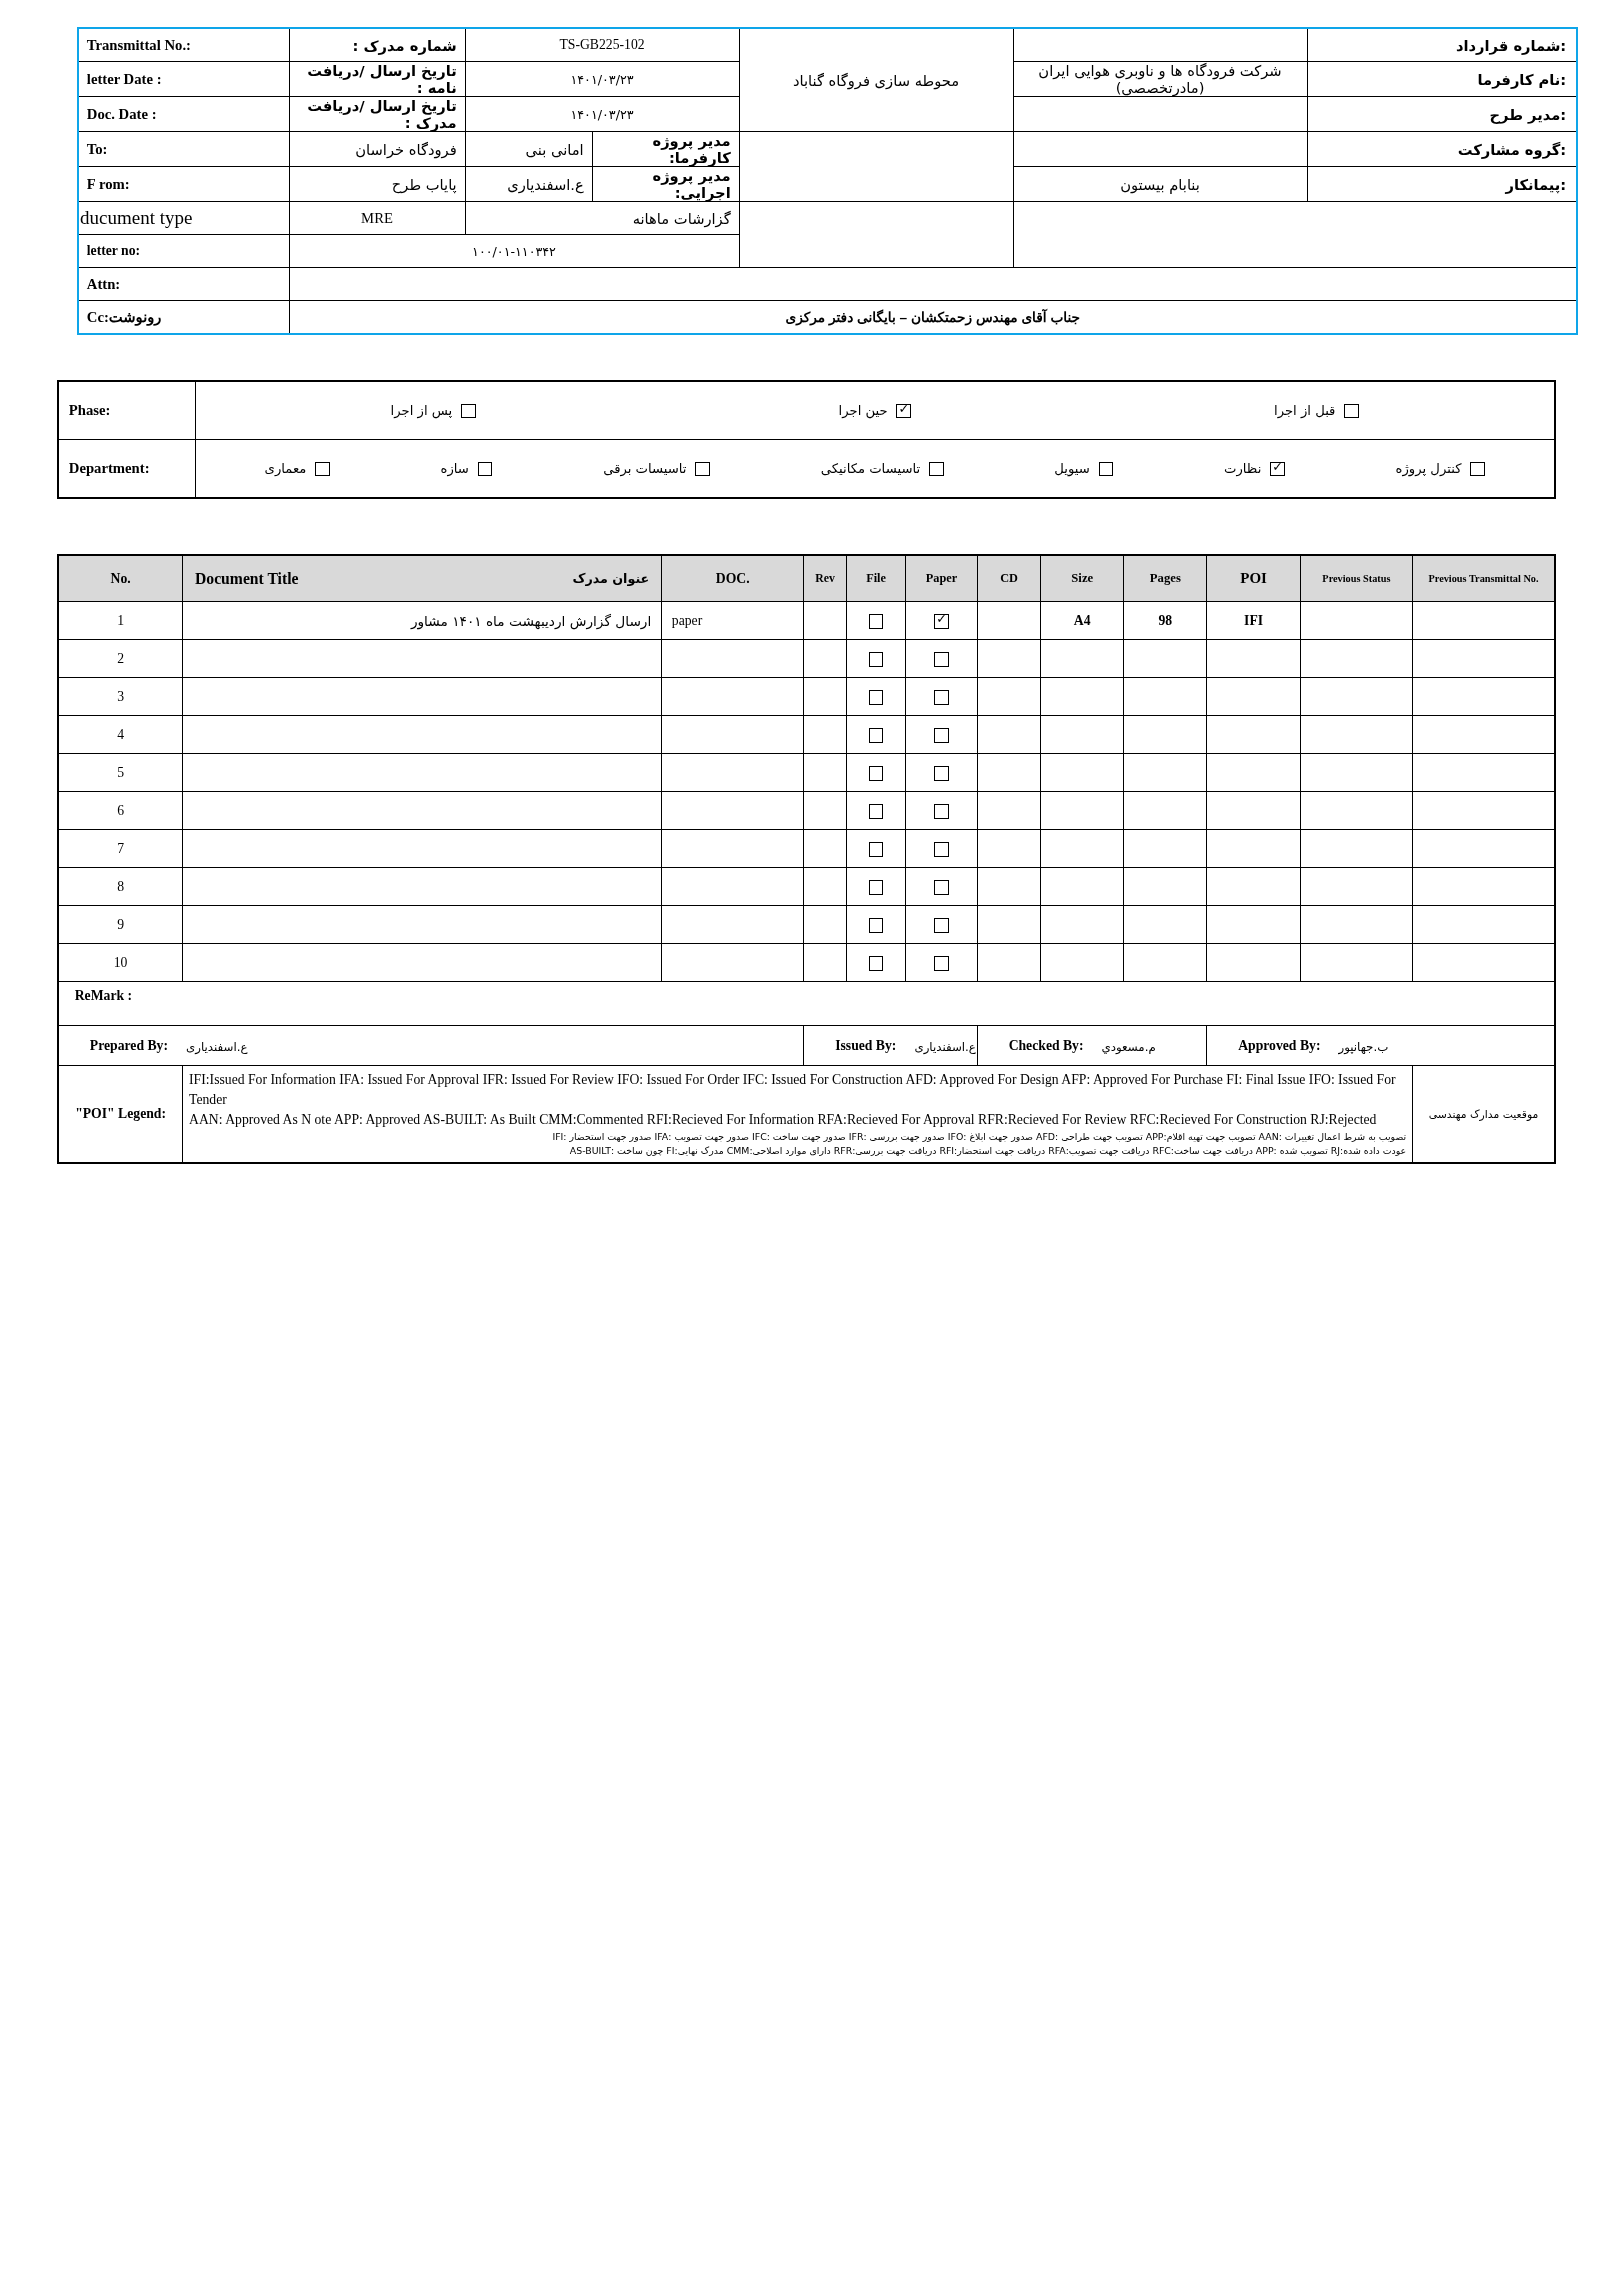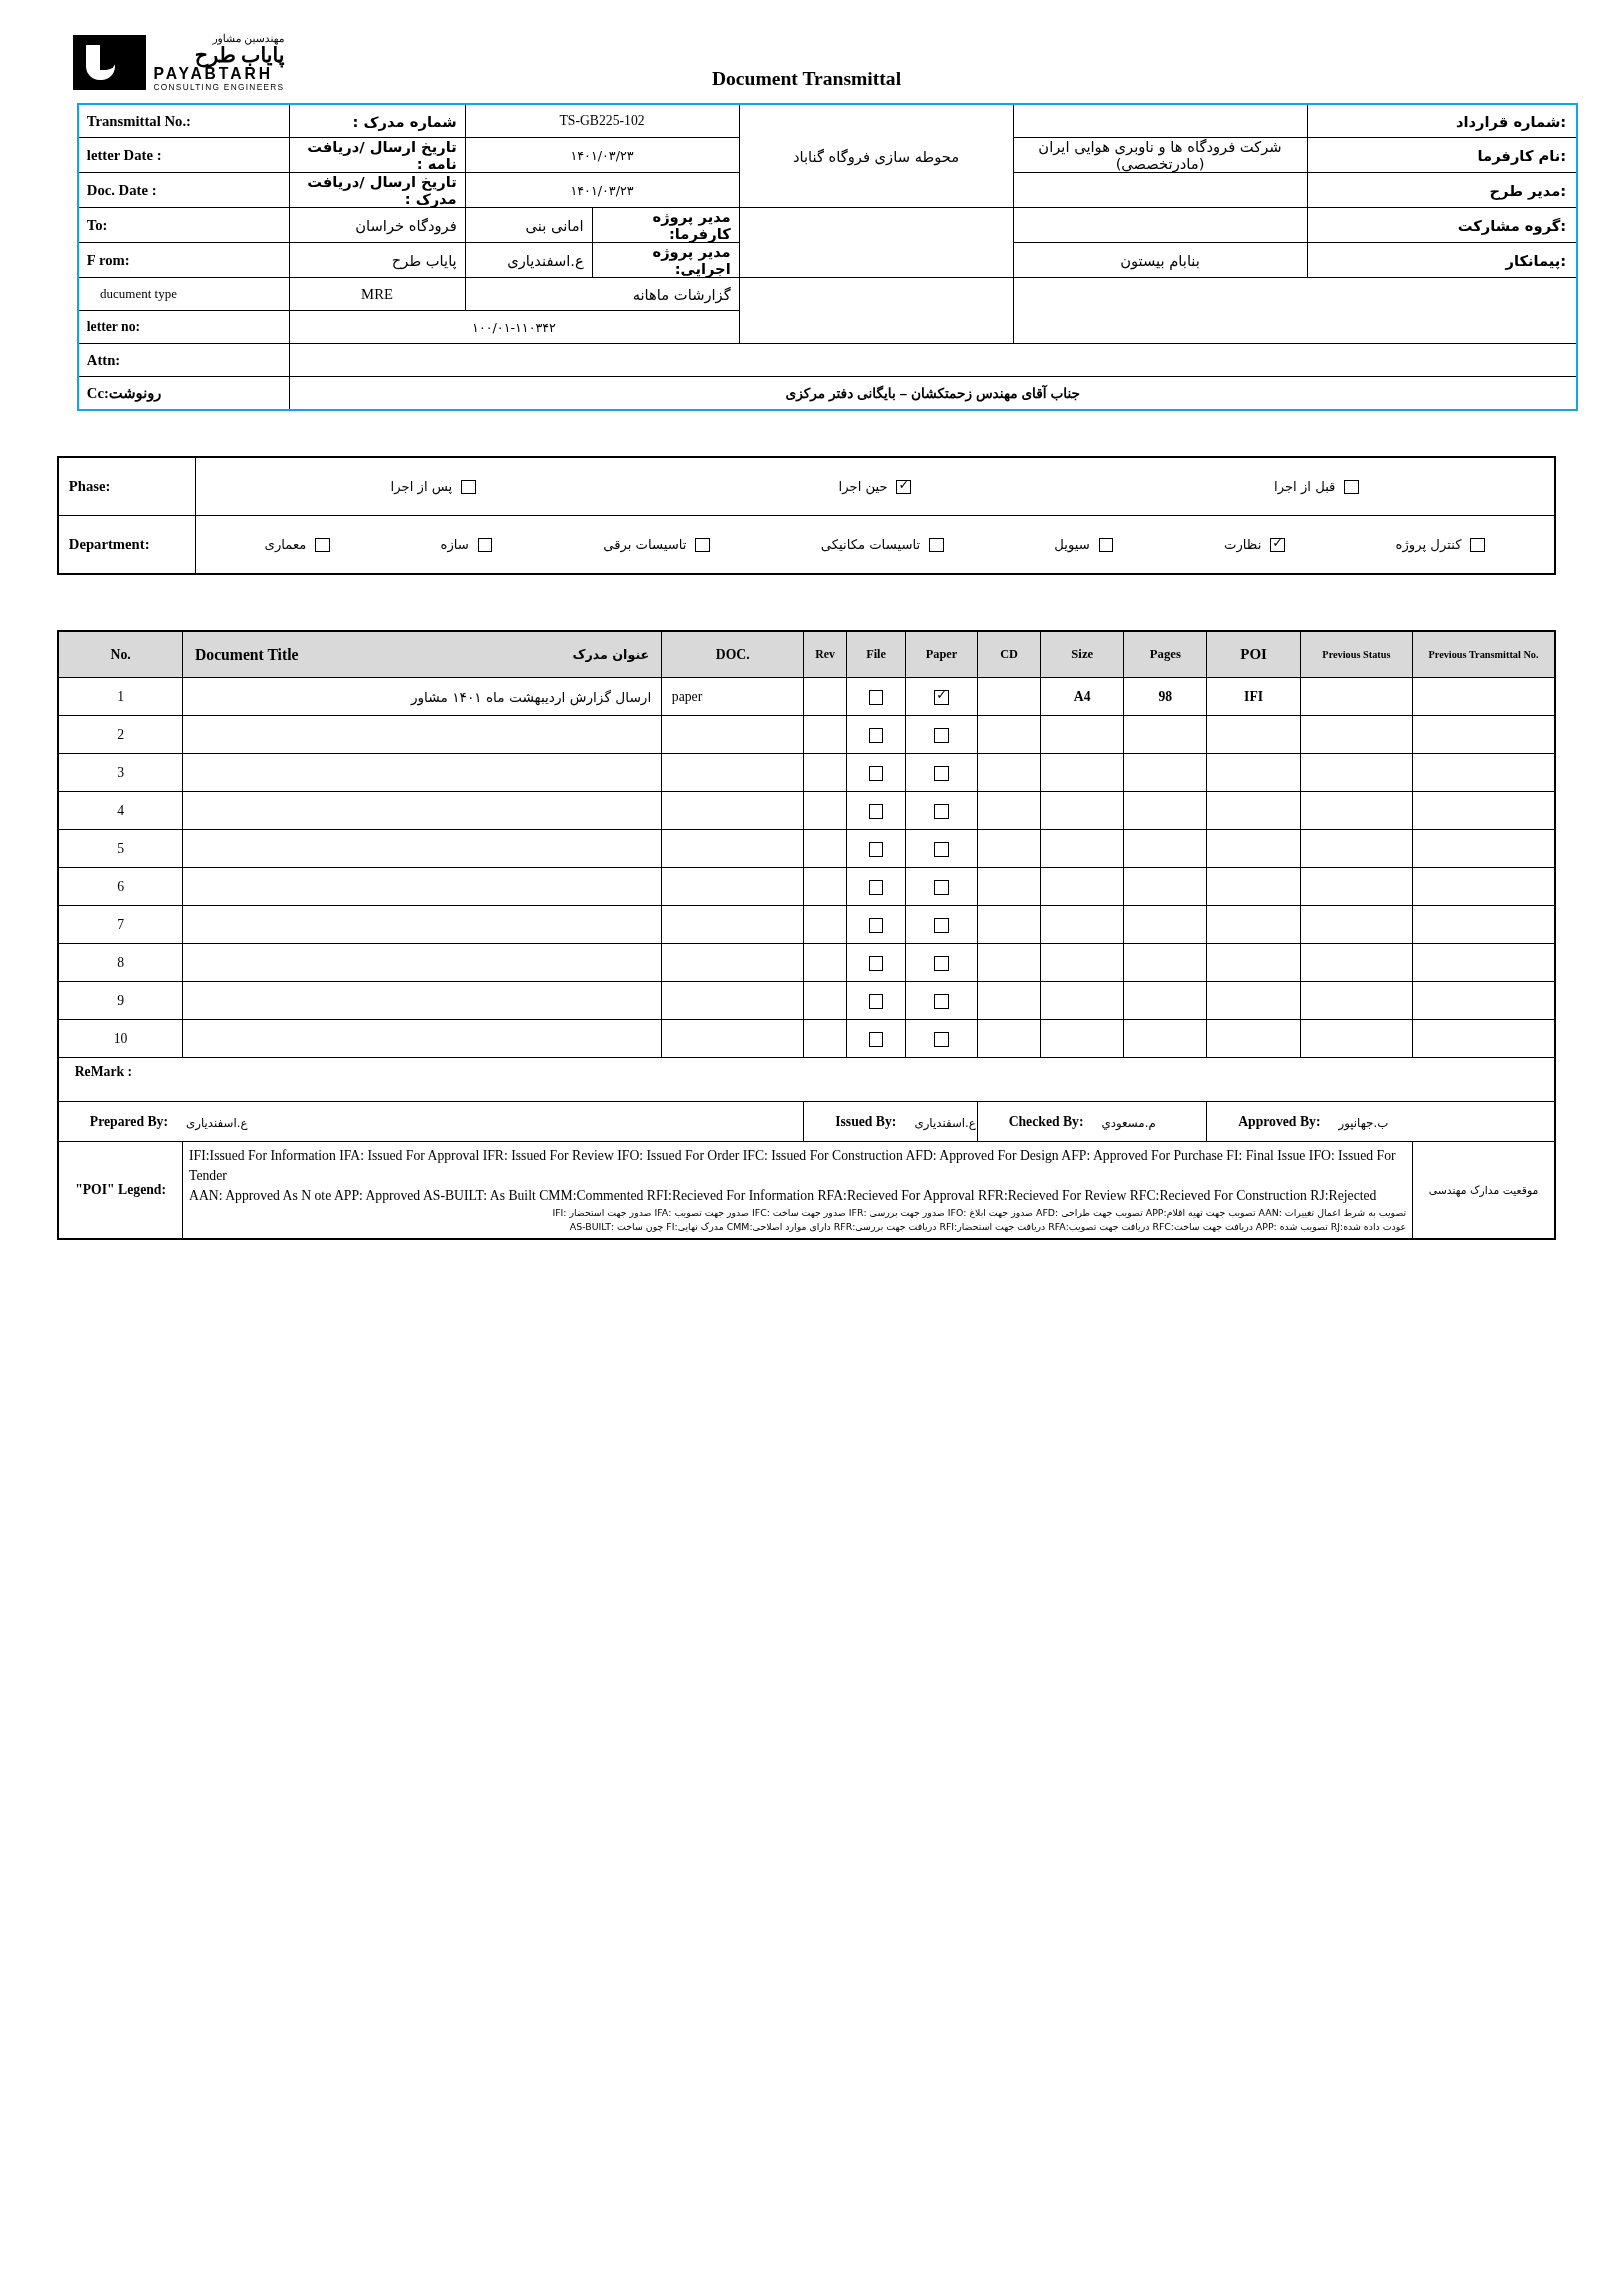--- a/index.html
+++ b/index.html
@@ -310,32 +310,20 @@
     text-align: right;
     line-height: 1.5;
   }
 </style>
 </head>
 <body>
 
 <div class="page">
   <div class="inner">
 
-    <div class="header">
-      <div class="logo-wrap">
-        <div class="logo-mark"></div>
-        <div class="logo-text">
-          <div class="l1">مهندسین مشاور</div>
-          <div class="l2">پایاب طرح</div>
-          <div class="l3">PAYABTARH</div>
-          <div class="l4">CONSULTING ENGINEERS</div>
-        </div>
-      </div>
-      <div class="doc-title">Document Transmittal</div>
-    </div>
 
     <table class="top-table">
       <colgroup>
         <col style="width:211px">
         <col style="width:176px">
         <col style="width:127px">
         <col style="width:147px">
         <col style="width:274px">
         <col style="width:294px">
         <col style="width:270px">
@@ -380,21 +368,21 @@
         <tr>
           <td class="lbl-en en">F rom:</td>
           <td class="fa val-fa">پایاب طرح</td>
           <td class="fa val-fa">ع.اسفندیاری</td>
           <td class="fa lbl-fa">مدیر پروژه اجرایی:</td>
           <td class="right-val">بنابام بیستون</td>
           <td class="right-lbl">پیمانکار:</td>
         </tr>
 
         <tr>
-          <td class="en" style="font-size:13px;padding-left:21px;font-family:'Liberation Serif',serif;">ducument type</td>
+          <td class="en" style="font-size:19px;padding-left:1px;font-family:'Liberation Serif',serif;">ducument type</td>
           <td class="c" style="font-size:14.7px;font-family:'Liberation Serif',serif;">MRE</td>
           <td class="fa val-fa" colspan="2">گزارشات ماهانه</td>
           <td rowspan="2" class="mid-cell"></td>
           <td colspan="2" rowspan="2" class="right-val"></td>
         </tr>
 
         <tr>
           <td class="en" style="font-size:13.7px;font-weight:bold;padding-left:7.8px;font-family:'Liberation Serif',serif;">letter no:</td>
           <td class="c" colspan="3" style="font-family:'DejaVu Sans',sans-serif;font-size:12.7px;">۱۰۰/۰۱-۱۱۰۳۴۲</td>
         </tr>

